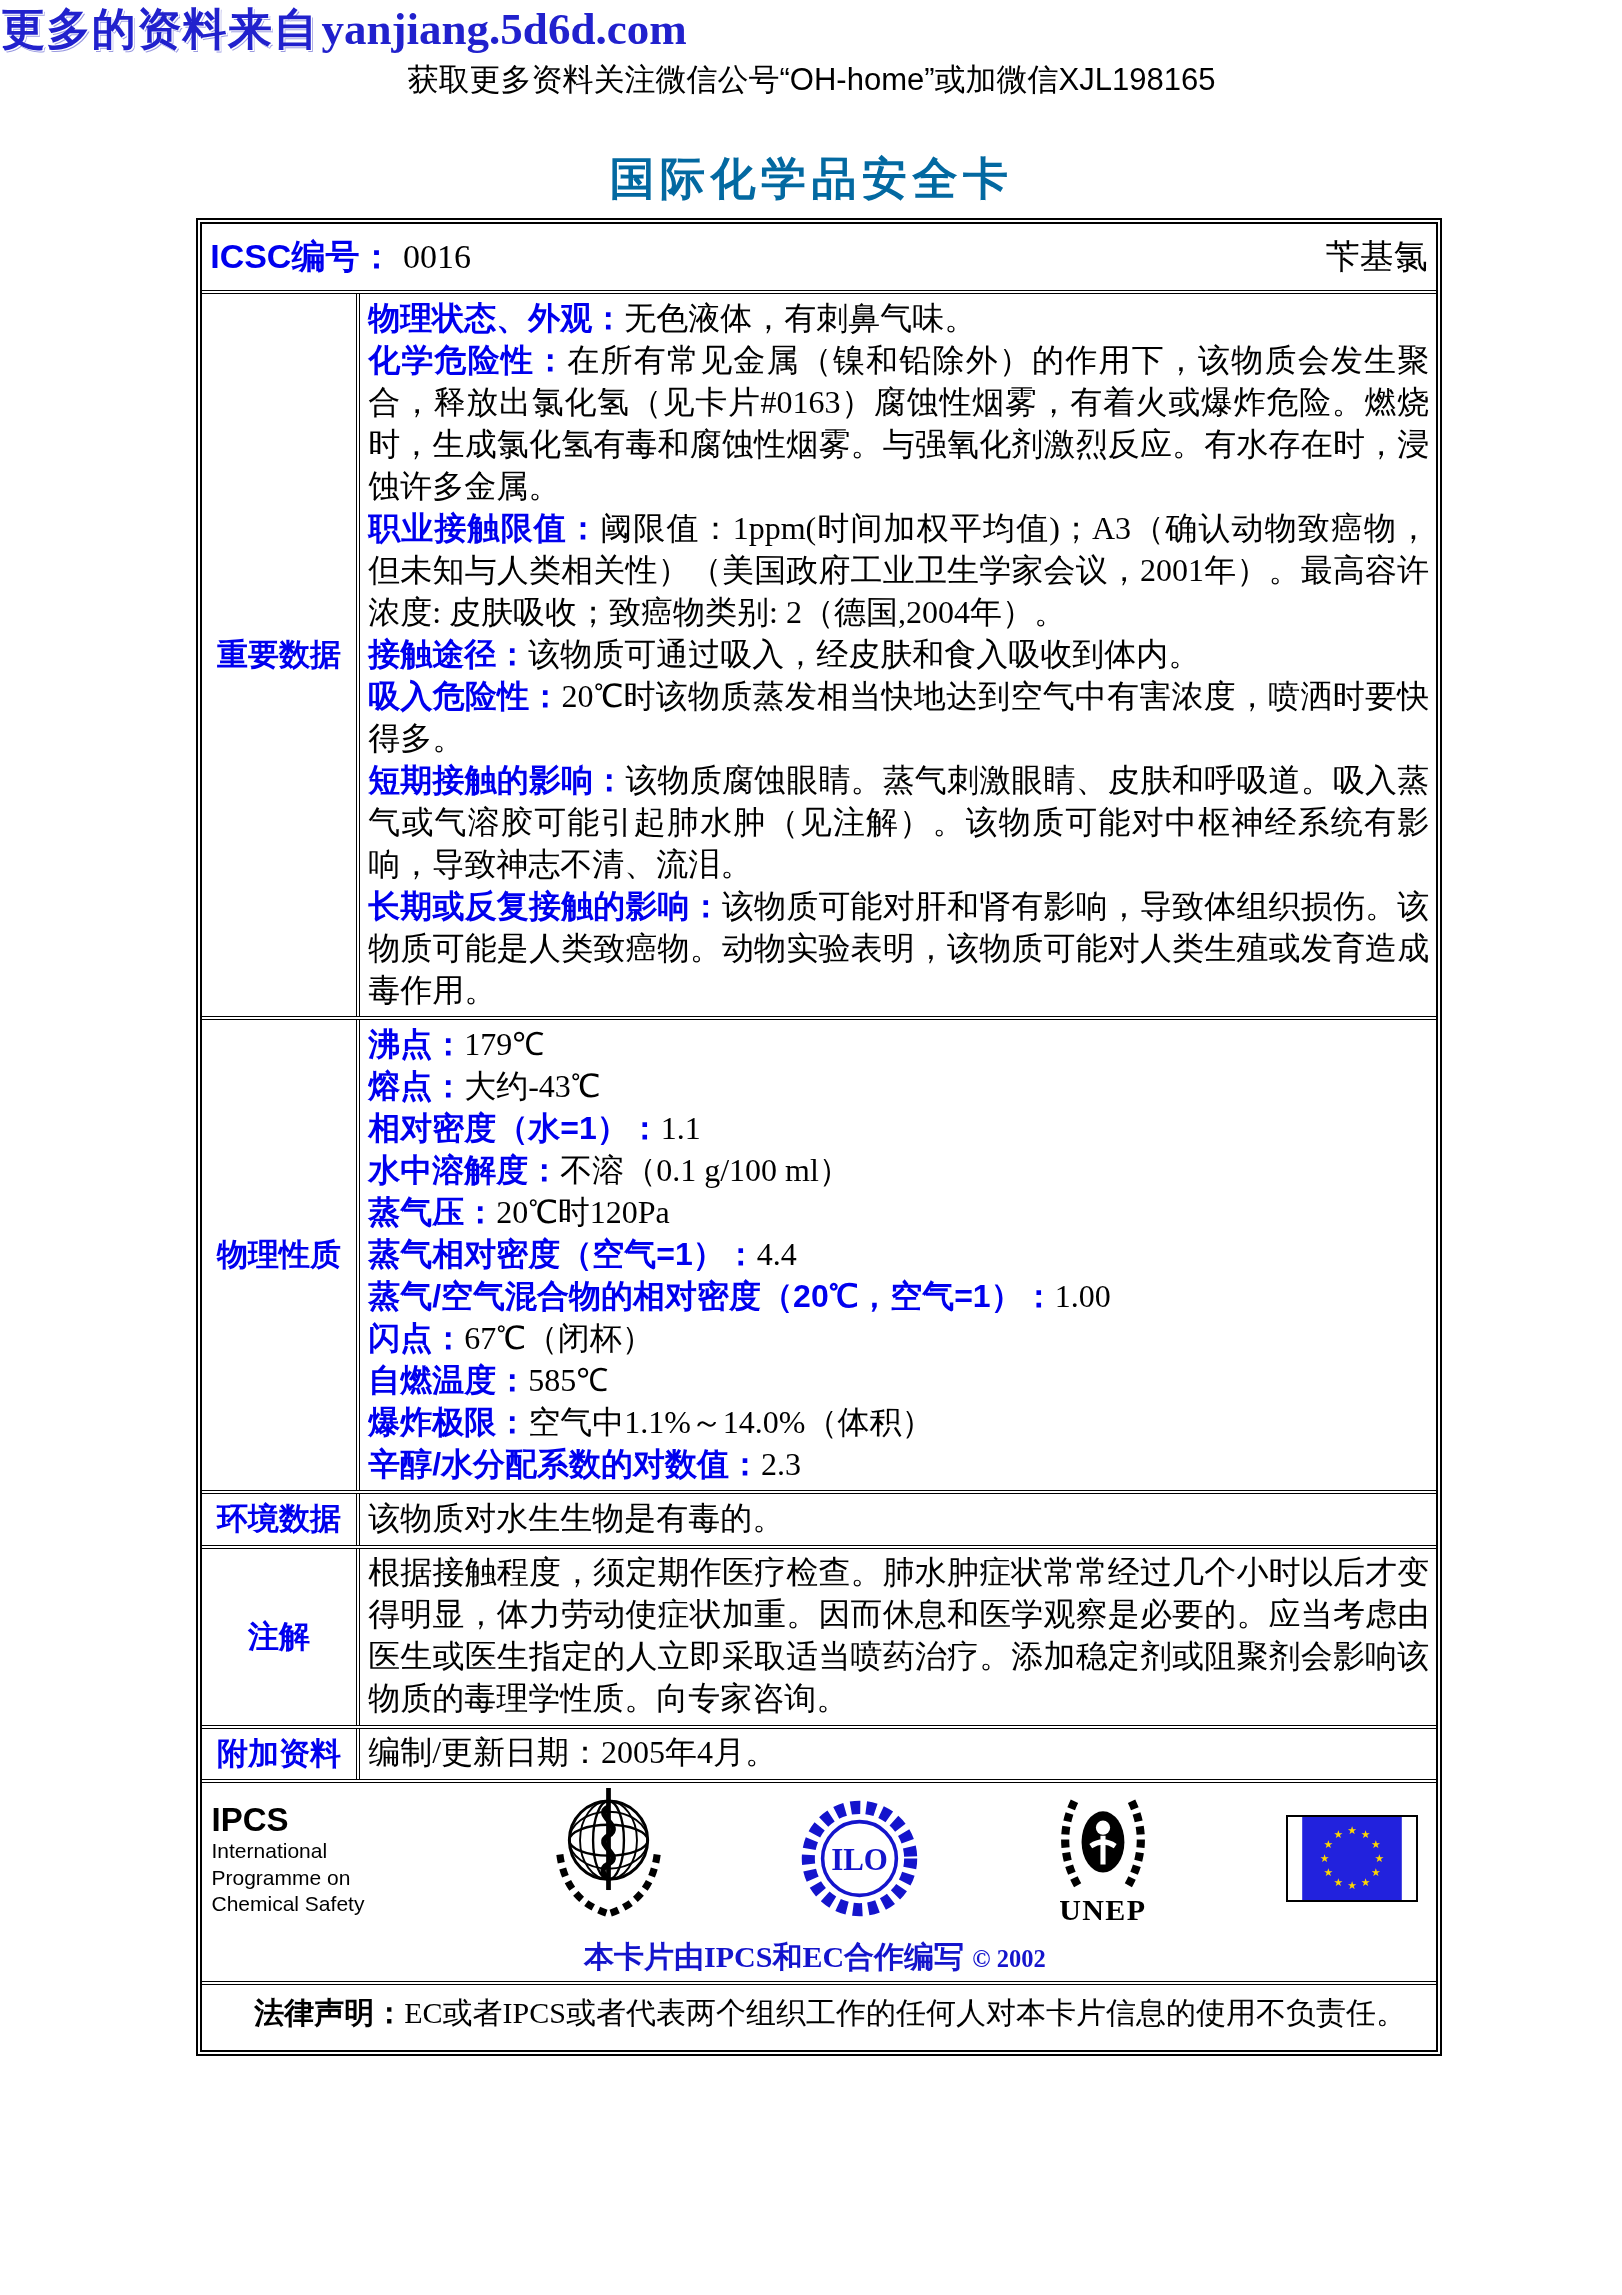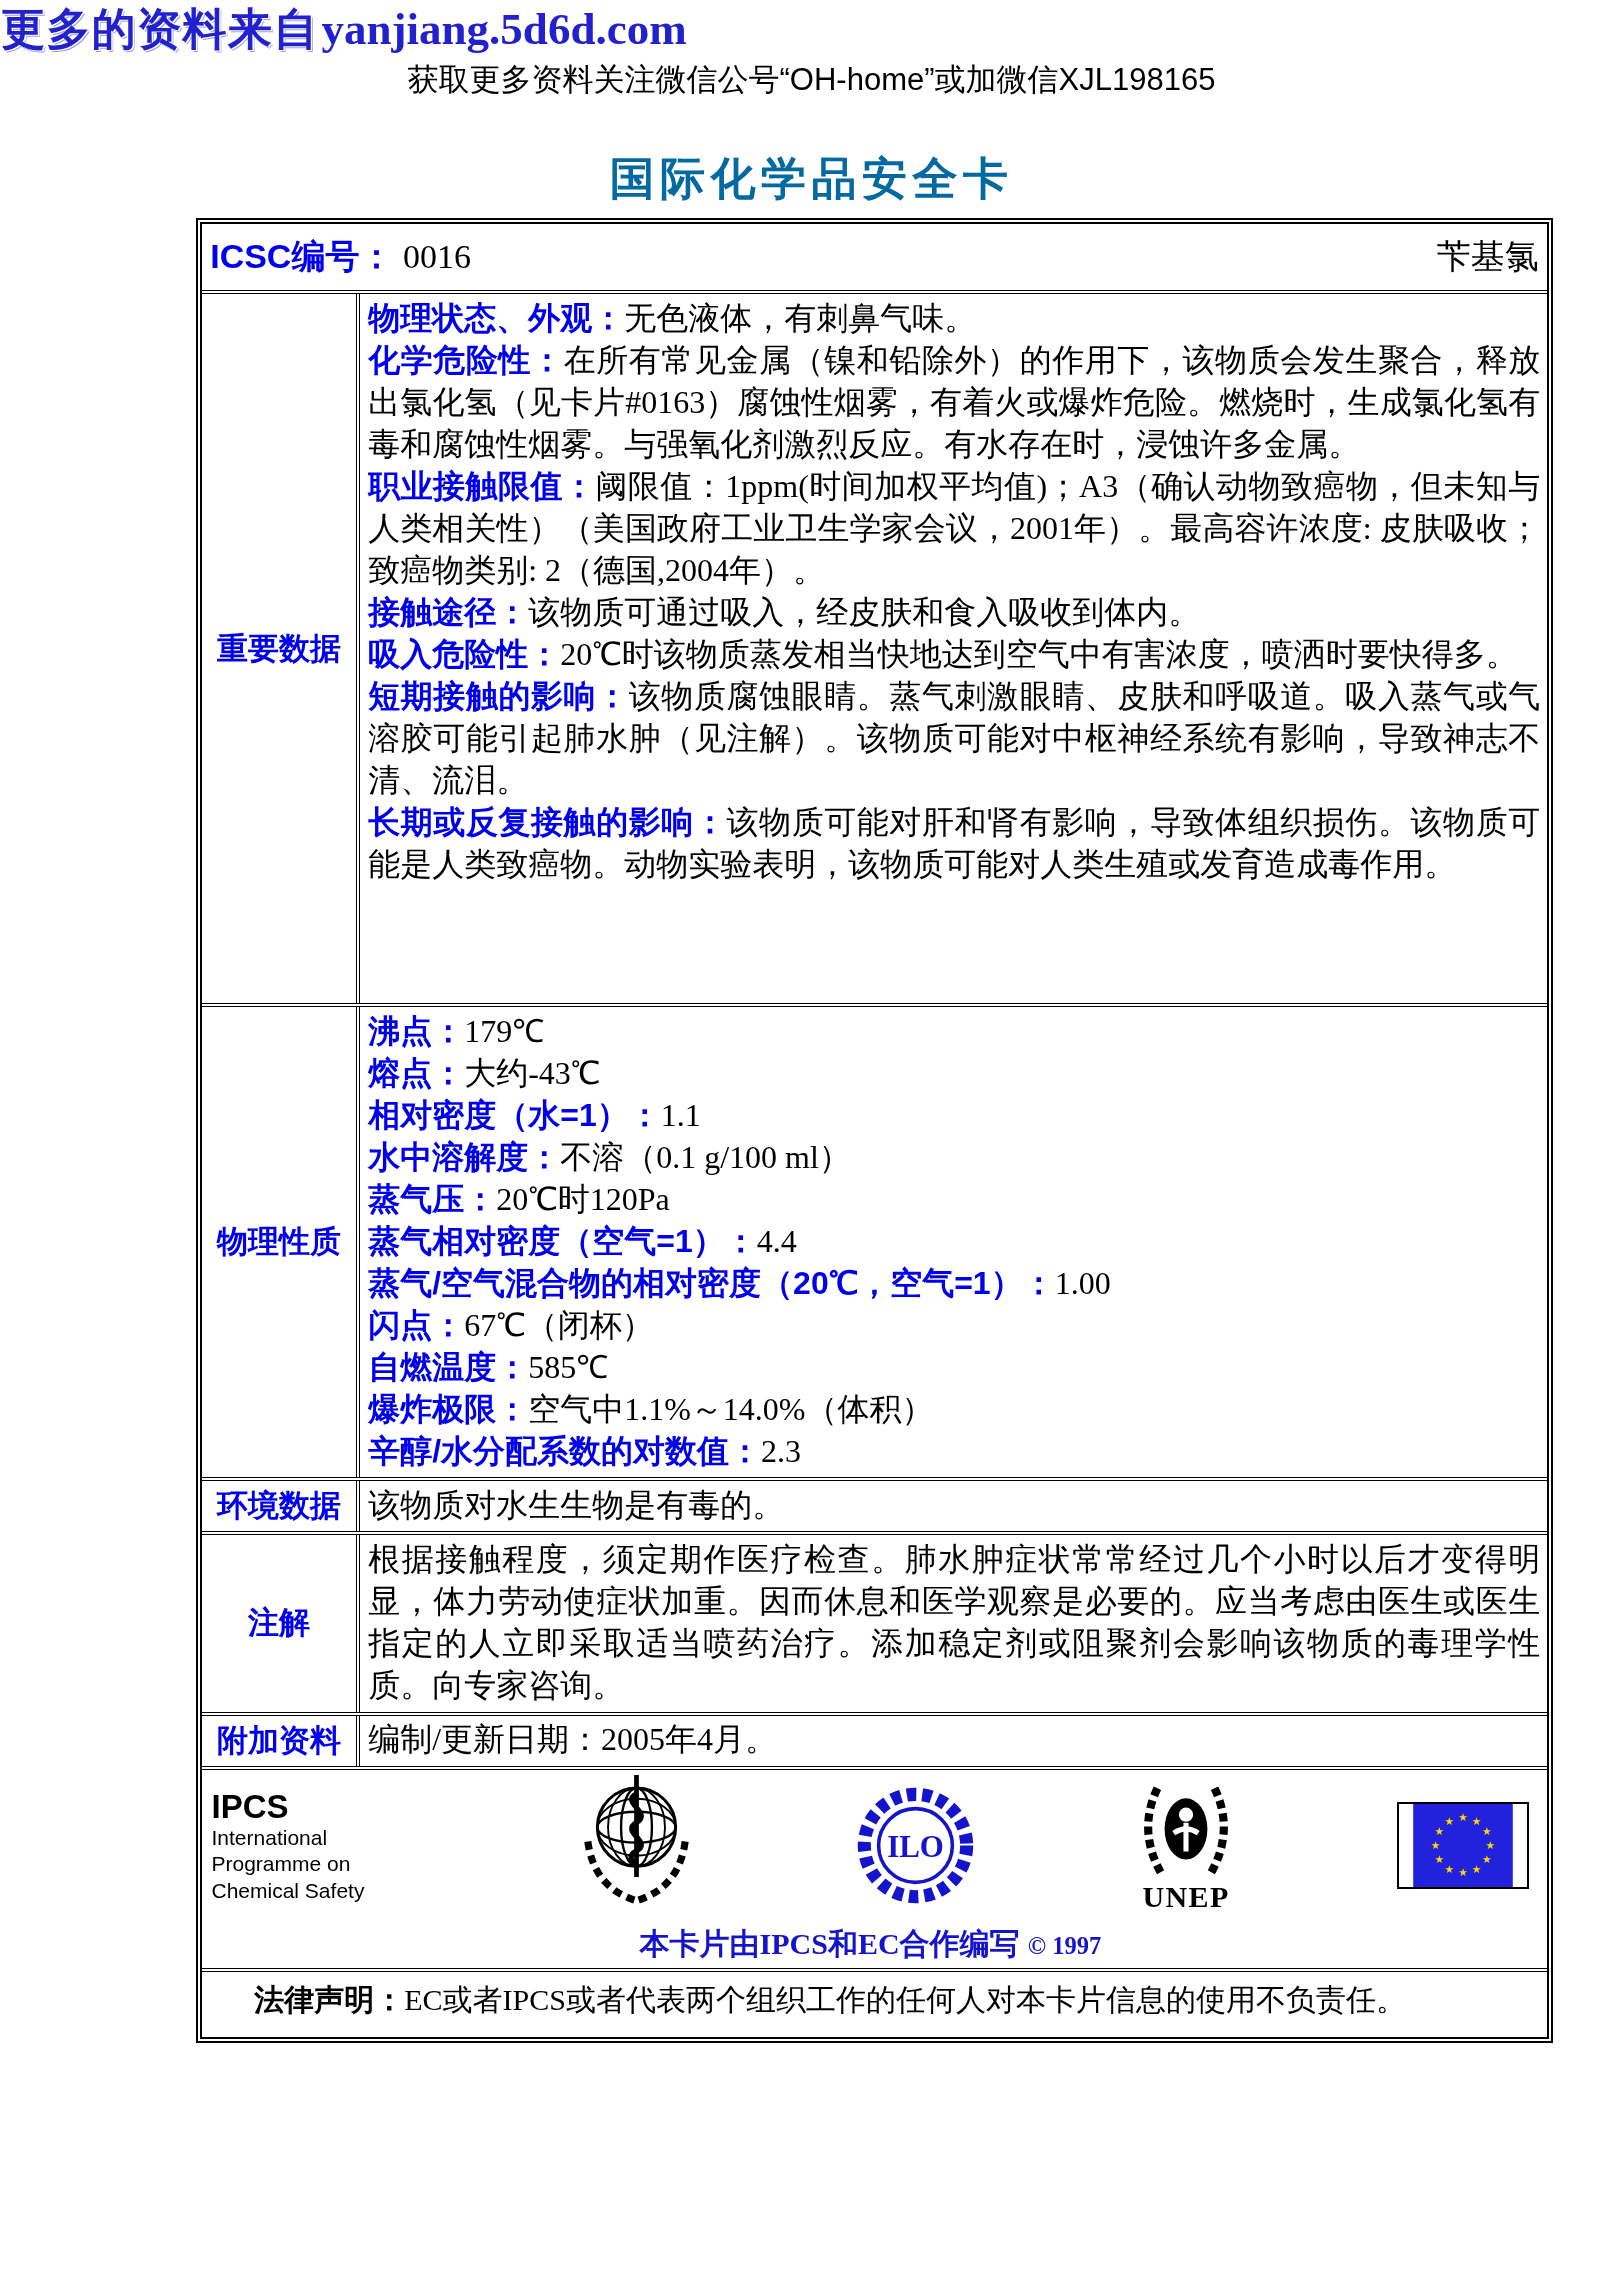--- a/index.html
+++ b/index.html
@@ -13,21 +13,21 @@
                text-shadow:1.4px 1.4px 0 #ffffff, 2px 2px 0 #9a9ae0; }
   .banner-url { font-family:"Liberation Serif", serif; font-weight:bold;
                 font-size:45px; color:#2121cd; text-decoration:none; }
   .subtitle { position:absolute; top:59px; left:0; width:100%; text-align:center;
               font-family:"Liberation Sans", sans-serif; font-size:31px; color:#000; }
   .doc-title { position:absolute; top:149px; left:0; width:100%; text-align:center;
                font-family:"Liberation Serif", serif; font-weight:bold; font-size:45px;
                color:#0369a1; letter-spacing:5.5px; }
 
   
-  .card { position:absolute; left:196px; top:218px; width:1357px;
+  .card { position:absolute; left:196px; top:218px; width:1246px;
           border:6.1px double #000; box-sizing:border-box; background:#fff; }
   .row { display:flex; border-bottom:4.8px double #000; box-sizing:border-box; }
   .row:last-child { border-bottom:none; }
   .row-label { flex:0 0 158px; width:158px; border-right:4.8px double #000;
                display:flex; align-items:center; justify-content:center;
                font-family:"Liberation Sans", sans-serif; font-weight:bold;
                font-size:31px; color:#0000ee; box-sizing:border-box; text-align:center; }
   .row-content { flex:1 1 auto; padding:2.7px 6.8px 5.5px 8.2px; font-size:32px;
                  line-height:42px; color:#000; text-align:justify; box-sizing:border-box; }
   .row-content p { margin:0; }
@@ -198,21 +198,21 @@
                 <text x="31.4" y="70.5">★</text>
                   <text x="27" y="54">★</text>
                 <text x="31.4" y="37.5">★</text>
                   <text x="43.5" y="25.4">★</text>
               </g>
             </svg>
           </span>
         </div>
 
         <div class="logos-caption">
-          <span>本卡片由IPCS和EC合作编写</span><span class="copy">© 1997</span>
+          <span>本卡片由IPCS和EC合作编写</span><span class="copy">© 2002</span>
         </div>
       </div>
     </div>
 
     <div class="row r-legal">
       <div class="legal-cell">
         <span class="legal-lbl">法律声明：</span><span>EC或者IPCS或者代表两个组织工作的任何人对本卡片信息的使用不负责任。</span>
       </div>
     </div>
 

